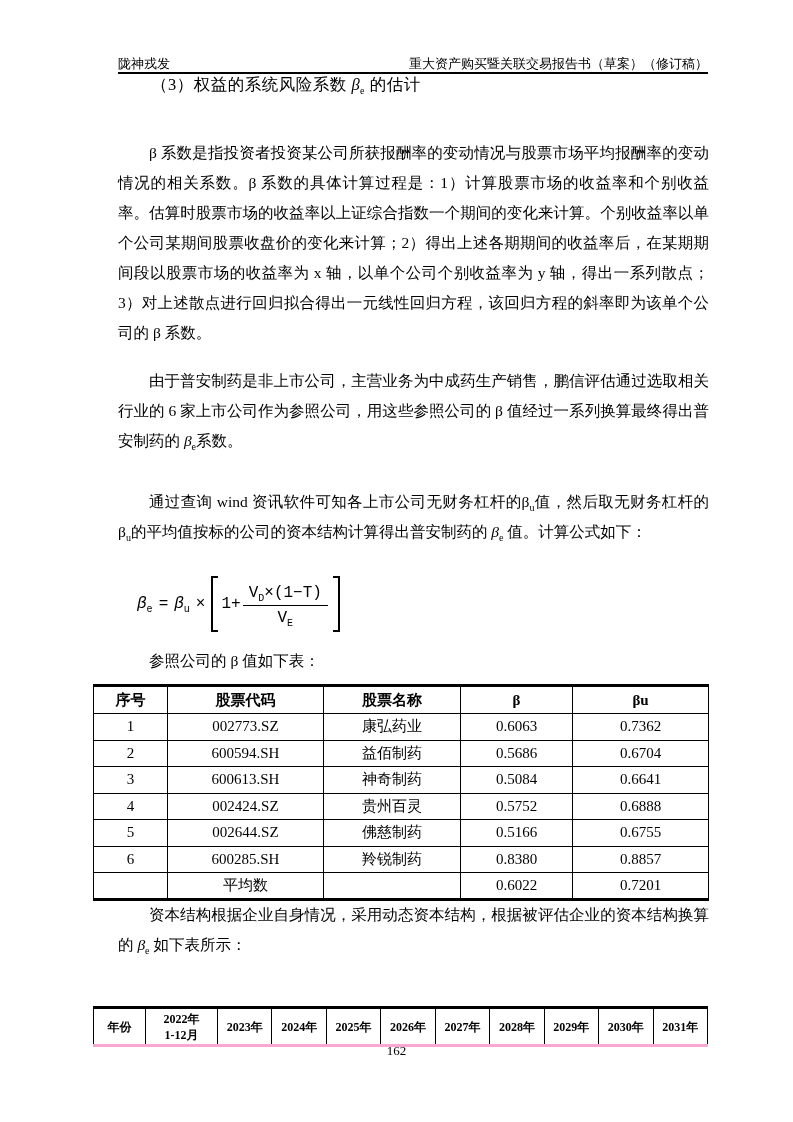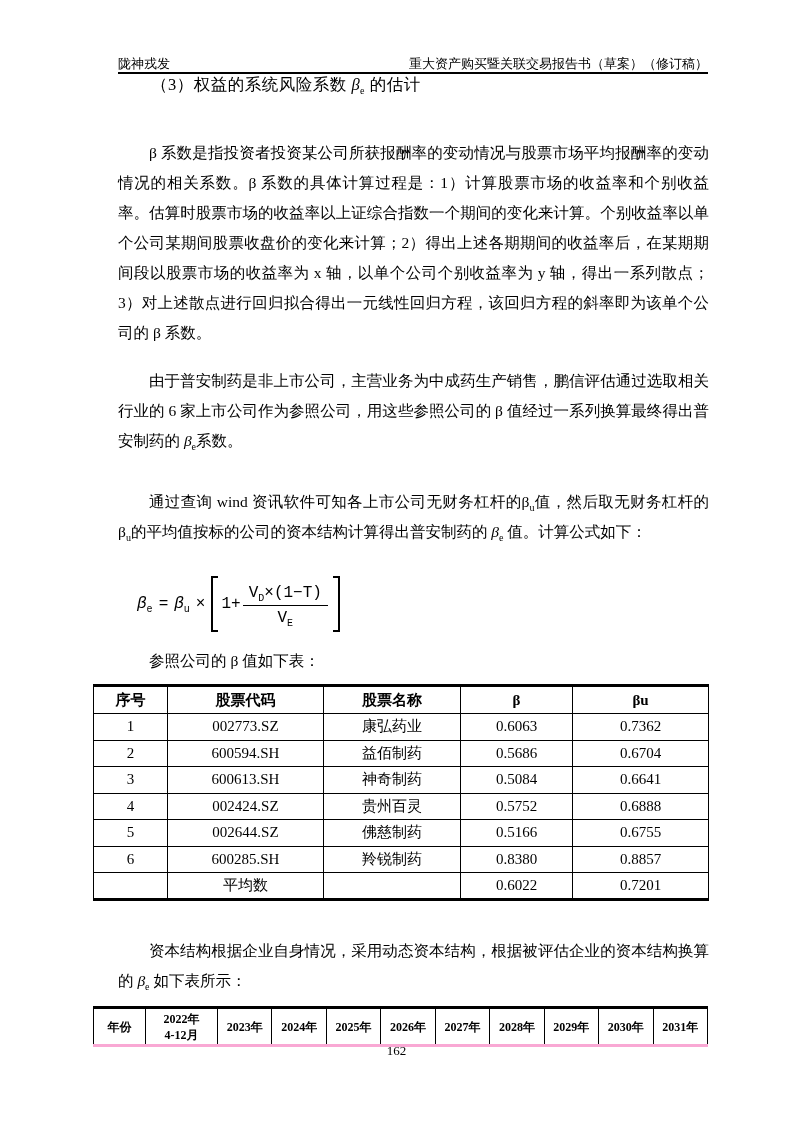--- a/index.html
+++ b/index.html
@@ -26,21 +26,21 @@
   }
 
   .para {
     position:absolute; left:118px; width:591px;
     font-size:15.5px; line-height:30px;
     text-align:justify; text-indent:2em;
   }
   .p1 { top:138px; }
   .p2 { top:366px; }
   .p3 { top:473px;margin-top:14px; }
-  .p4 { top:900px;margin-top:36px; }
+  .p4 { top:900px; }
 
   i.beta { font-style:italic; }
   sub.ss { font-size:10px; line-height:0; vertical-align:sub; }
 
   
   .formula {
     position:absolute; left:137px; top:576px;
     display:flex; align-items:center;
     font-size:16px; line-height:1;font-family:Liberation Mono, monospace;
   }
@@ -200,21 +200,21 @@
         <col>
         <col>
         <col>
         <col>
         <col>
     </colgroup>
     <thead>
       <tr>
         <th>年份</th>
         <th class="two-line">2022年
-4-12月</th>
+1-12月</th>
         <th>2023年</th>
         <th>2024年</th>
         <th>2025年</th>
         <th>2026年</th>
         <th>2027年</th>
         <th>2028年</th>
         <th>2029年</th>
         <th>2030年</th>
         <th>2031年</th>
       </tr>

